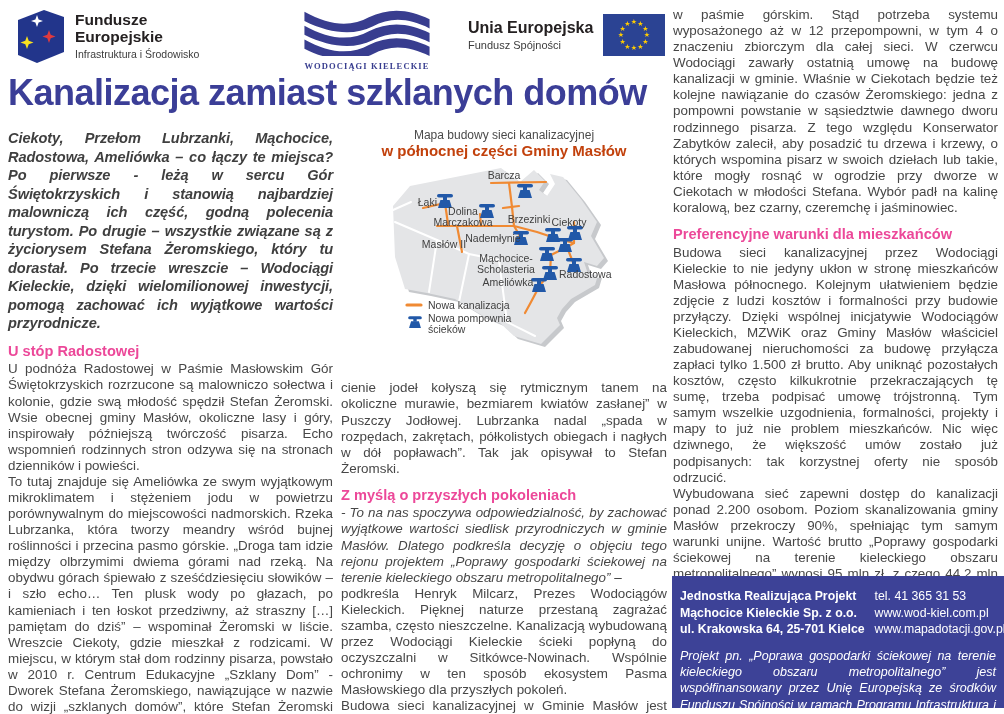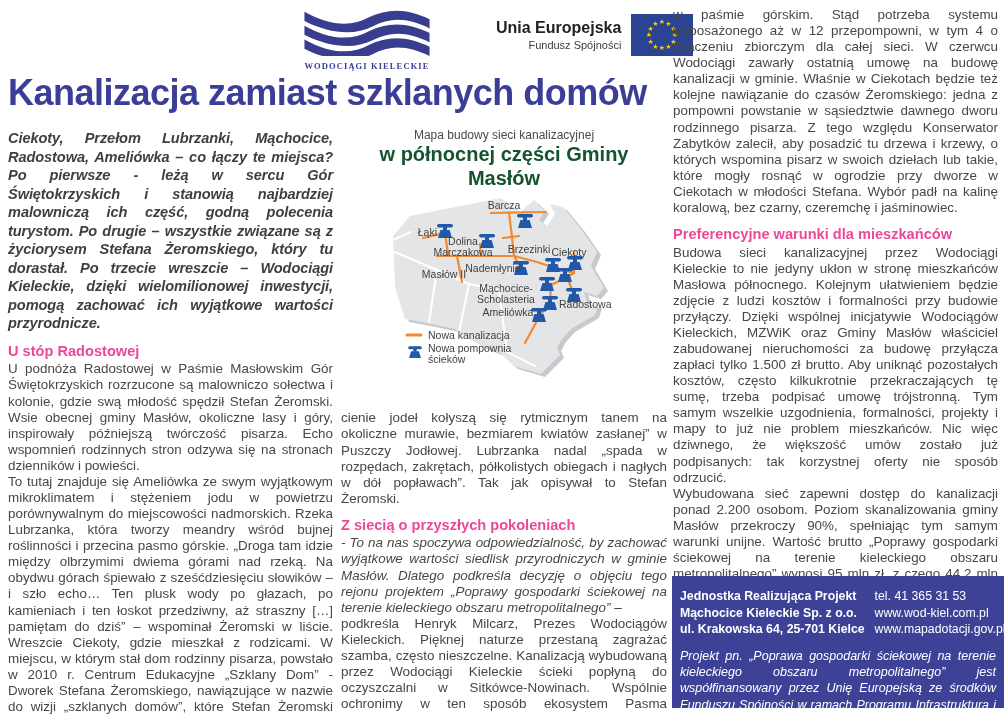--- a/index.html
+++ b/index.html
@@ -7,56 +7,75 @@
         font-family:"Liberation Sans",sans-serif;color:#474747;overflow:hidden;}
 
   
   .logo-fe{position:absolute;left:10px;top:8px;display:flex;align-items:center;gap:9px;}
   .logo-fe .txt .t1{font-size:15.5px;font-weight:bold;color:#242021;line-height:1.05;}
   .logo-fe .txt .t2{font-size:10.5px;color:#3c3c3c;margin-top:3px;}
   .logo-wk{position:absolute;left:297px;top:10px;width:140px;text-align:center;}
   .logo-wk .cap{font-family:"Liberation Serif",serif;font-weight:bold;font-size:8.5px;
                 color:#383d8f;letter-spacing:1.1px;margin-top:1px;}
   .logo-eu{position:absolute;left:468px;top:14px;display:flex;align-items:center;gap:10px;}
-  .logo-eu .txt{text-align:right;margin-left:28px;}
+  .logo-eu .txt{text-align:left;}
   .logo-eu .txt .t1{font-size:16px;font-weight:bold;color:#242021;line-height:1.1;}
   .logo-eu .txt .t2{font-size:11px;color:#3c3c3c;margin-top:2px;}
 
   
   .main-title{position:absolute;left:8px;top:72px;margin:0;width:660px;
               font-size:36px;font-weight:bold;color:#3b3e97;letter-spacing:-0.5px;}
 
   
   .col{position:absolute;text-align:justify;font-size:13.4px;line-height:1.2;}
   .col p{margin:0;}
   .col h3{margin:10px 0 1px 0;font-size:14.6px;color:#ec4899;text-align:left;}
   .col1{left:8px;top:129px;width:325px;}
   .col2{left:341px;top:128px;width:326px;}
   .col3{left:673px;top:7px;width:325px;}
   .lead{font-weight:bold;font-size:14.6px;line-height:1.27;letter-spacing:-0.1px;color:#3f3f3f;font-style:italic;}
   .italic{font-style:italic;}
 
   
   .map-title1{font-size:12px;text-align:center;color:#4a4a4a;margin:0 0 1px 0;}
-  .map-title2{font-size:20px;font-weight:bold;text-align:center;color:#14532d;margin:0;}
+  .map-title2{font-size:15px;font-weight:bold;text-align:center;color:#c2410c;margin:0;}
   .map-svg{display:block;margin:2px auto 4px auto;}
 
   
   .infobox{position:absolute;left:672px;top:576px;width:332px;height:132px;
            background:#3d4297;color:#ffffff;box-sizing:border-box;padding:12px 8px;}
   .infobox .contact{display:flex;gap:10px;font-size:12.3px;line-height:1.35;}
   .infobox .contact .l{font-weight:bold;white-space:nowrap;}
   .infobox .contact .r{white-space:nowrap;}
   .infobox .note{font-style:italic;font-size:12.5px;line-height:1.3;margin-top:10px;text-align:justify;}
 </style>
 </head>
 <body>
 
 <div class="page">
 
+  <div class="logo-fe">
+    <svg width="56" height="56" viewBox="0 0 56 56">
+      <polygon points="8,12 34,2 54,9 54,44 27,55 8,47" fill="#22358b"></polygon>
+      <g fill="#ffffff">
+          <path d="M27,7 l1.6,4.4 4.4,1.6 -4.4,1.6 -1.6,4.4 -1.6,-4.4 -4.4,-1.6 4.4,-1.6 z"></path>
+        </g>
+      <g fill="#e03a3e">
+          <path d="M39,22 l1.7,4.8 4.8,1.7 -4.8,1.7 -1.7,4.8 -1.7,-4.8 -4.8,-1.7 4.8,-1.7 z"></path>
+        </g>
+      <g fill="#f9e11e">
+          <path d="M17,28 l1.7,4.8 4.8,1.7 -4.8,1.7 -1.7,4.8 -1.7,-4.8 -4.8,-1.7 4.8,-1.7 z"></path>
+        </g>
+    </svg>
+    <div class="txt">
+      <div class="t1">Fundusze</div>
+      <div class="t1">Europejskie</div>
+      <div class="t2">Infrastruktura i Środowisko</div>
+    </div>
+  </div>
 
   <div class="logo-wk">
     <svg width="136" height="46" viewBox="0 0 136 50">
       <g fill="#383d8f">
         <path d="M0,2 C28,18 52,18 70,8 C92,-3 114,-1 136,10 L136,20 C114,9 94,7 74,18 C54,28 28,26 0,12 Z"></path>
         <path d="M0,17 C28,33 52,33 70,23 C92,12 114,14 136,25 L136,35 C114,24 94,22 74,33 C54,43 28,41 0,27 Z"></path>
         <path d="M0,32 C28,48 52,48 70,38 C92,27 114,29 136,40 L136,50 C114,39 94,37 74,48 C54,58 28,56 0,42 Z"></path>
       </g>
     </svg>
     <div class="cap">WODOCIĄGI KIELECKIE</div>
@@ -169,21 +188,21 @@
       <g>
         <path d="M66,143 L80,143" stroke="#f08a33" stroke-width="3.2" stroke-linecap="round"></path>
         <text x="87" y="147" font-size="10.5" fill="#3f3f3f">Nowa kanalizacja</text>
         <use href="#pump" transform="translate(74,161) scale(0.85)"></use>
         <text x="87" y="160" font-size="10.5" fill="#3f3f3f">Nowa pompownia</text>
         <text x="87" y="171" font-size="10.5" fill="#3f3f3f">ścieków</text>
       </g>
     </svg>
 
     <p>cienie jodeł kołyszą się rytmicznym tanem na okoliczne murawie, bezmiarem kwiatów zasłanej” w Puszczy Jodłowej. Lubrzanka nadal „spada w rozpędach, zakrętach, półkolistych obiegach i nagłych w dół popławach”. Tak jak opisywał to Stefan Żeromski.</p>
-    <h3>Z siecią o przyszłych pokoleniach</h3>
+    <h3>Z myślą o przyszłych pokoleniach</h3>
     <p class="italic">- To na nas spoczywa odpowiedzialność, by zachować wyjątkowe wartości siedlisk przyrodniczych w gminie Masłów. Dlatego podkreśla decyzję o objęciu tego rejonu projektem „Poprawy gospodarki ściekowej na terenie kieleckiego obszaru metropolitalnego” –</p>
     <p>podkreśla Henryk Milcarz, Prezes Wodociągów Kieleckich. Pięknej naturze przestaną zagrażać szamba, często nieszczelne. Kanalizacją wybudowaną przez Wodociągi Kieleckie ścieki popłyną do oczyszczalni w Sitkówce-Nowinach. Wspólnie ochronimy w ten sposób ekosystem Pasma Masłowskiego dla przyszłych pokoleń.</p>
     <p>Budowa sieci kanalizacyjnej w Gminie Masłów jest skomplikowanym przedsięwzięciem. Wiąże się z przeprowadzeniem  ścieków siecią rur kładzionych</p>
   </div>
 
   <div class="col col3">
     <p>w paśmie górskim. Stąd potrzeba systemu wyposażonego aż w 12 przepompowni, w tym 4 o znaczeniu zbiorczym dla całej sieci. W czerwcu Wodociągi zawarły ostatnią umowę na budowę kanalizacji w gminie. Właśnie w Ciekotach będzie też kolejne nawiązanie do czasów Żeromskiego: jedna z pompowni powstanie w sąsiedztwie dawnego dworu rodzinnego pisarza. Z tego względu Konserwator Zabytków zalecił, aby posadzić tu drzewa i krzewy, o których wspomina pisarz w swoich dziełach lub takie, które mogły rosnąć w ogrodzie przy dworze w Ciekotach w młodości Stefana. Wybór padł na kalinę koralową, bez czarny, czeremchę i jaśminowiec.</p>
     <h3>Preferencyjne warunki dla mieszkańców</h3>
     <p>Budowa sieci kanalizacyjnej przez Wodociągi Kieleckie to nie jedyny ukłon w stronę mieszkańców Masłowa północnego. Kolejnym ułatwieniem będzie zdjęcie z ludzi kosztów i formalności przy budowie przyłączy. Dzięki wspólnej inicjatywie Wodociągów Kieleckich, MZWiK oraz Gminy Masłów właściciel zabudowanej nieruchomości za budowę przyłącza zapłaci tylko 1.500 zł brutto. Aby uniknąć pozostałych kosztów, często kilkukrotnie przekraczających tę sumę, trzeba podpisać umowę trójstronną. Tym samym wszelkie uzgodnienia, formalności, projekty i mapy to już nie problem mieszkańców. Nic więc dziwnego, że większość umów zostało już podpisanych: tak korzystnej oferty nie sposób odrzucić.</p>
     <p>Wybudowana sieć zapewni dostęp do kanalizacji ponad 2.200 osobom. Poziom skanalizowania gminy Masłów przekroczy 90%, spełniając tym samym warunki unijne. Wartość brutto „Poprawy gospodarki ściekowej na terenie kieleckiego obszaru metropolitalnego” wynosi 95 mln zł, z czego 44,2 mln zł stanowią środki pozyskane z Unii Europejskiej.  Resztę stanowią środki własne Wodociągów Kieleckich.</p>

